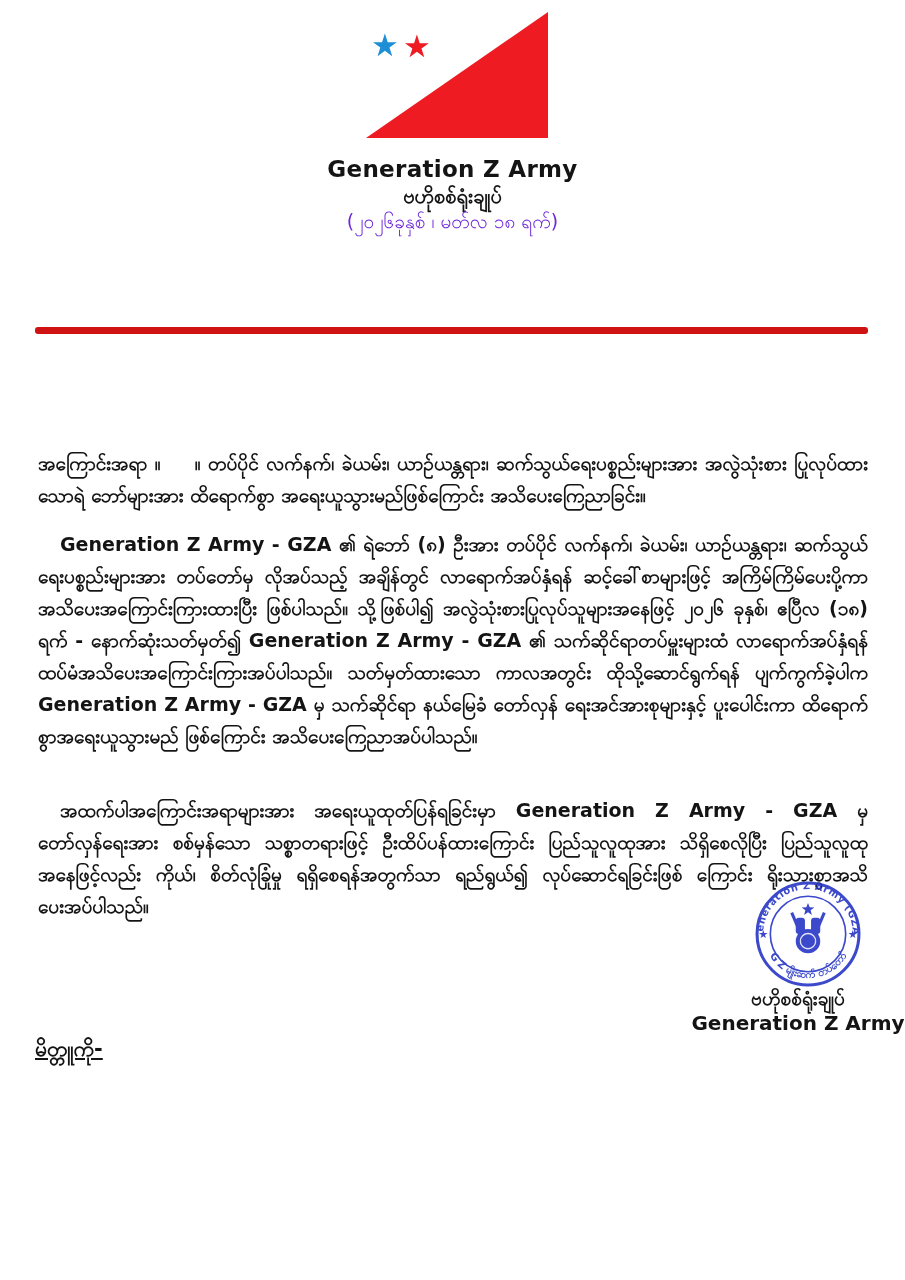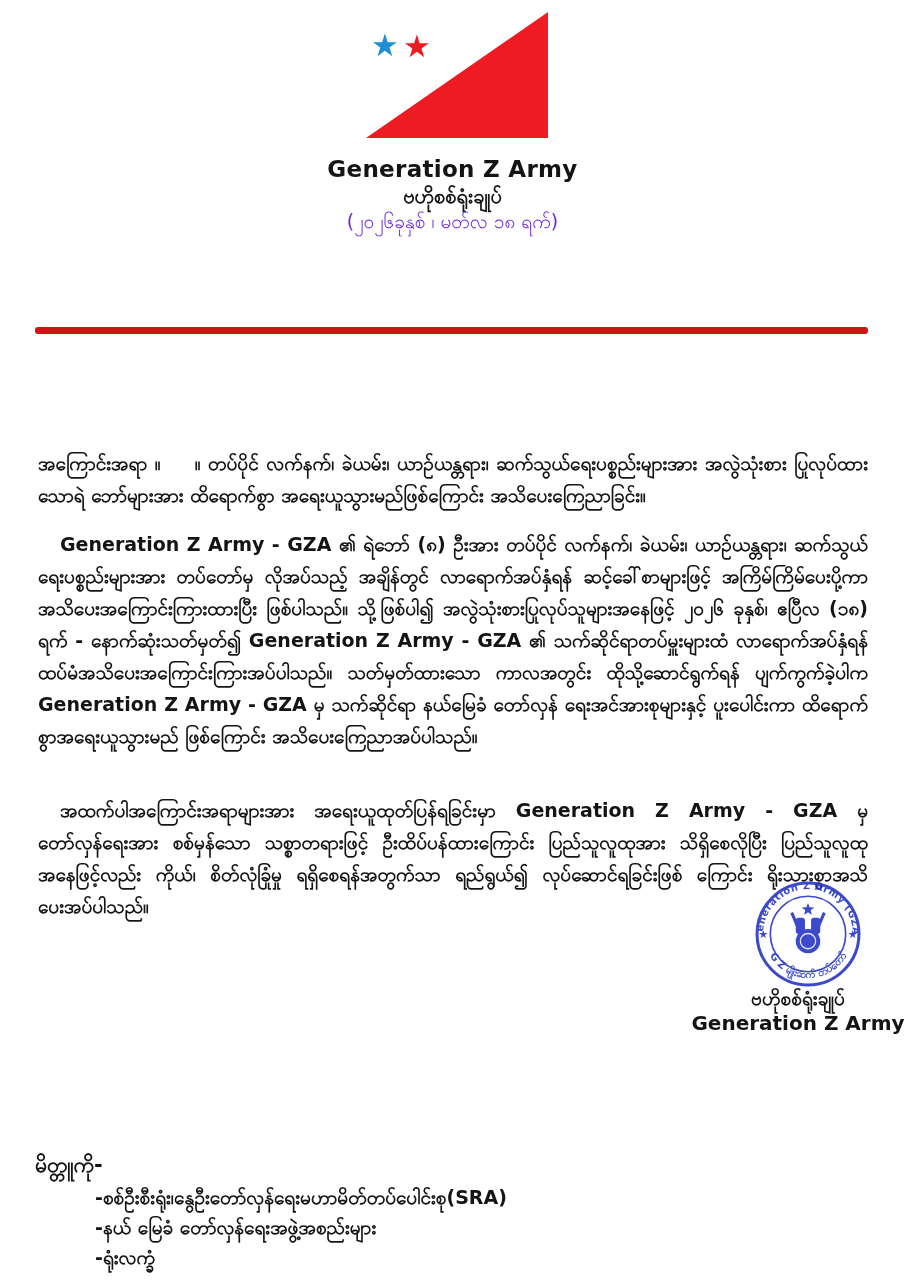--- a/index.html
+++ b/index.html
@@ -26,21 +26,21 @@
   .body-text p.p2 { text-indent:22px; margin-bottom:42px; }
   .body-text p.p3 { text-indent:22px; }
 
   
   .seal { position:absolute; left:754px; top:880px; width:108px; height:108px; opacity:0.92; }
   .seal-caption { position:absolute; left:690px; top:986px; width:216px; text-align:center; }
   .seal-caption .c-my { font-size:19px; font-weight:700; height:25px; line-height:25px; }
   .seal-caption .c-en { font-size:20px; font-weight:700; height:25px; line-height:25px; }
 
   
-  .footer { position:absolute; left:35px; top:1148px; width:700px; }
+  .footer { position:absolute; left:35px; top:1032px; width:700px;text-decoration:underline; }
   .footer .f-label { font-size:21px; font-weight:700; height:34px; line-height:34px; }
   .footer .f-items { margin-left:60px; font-size:19px; font-weight:700; line-height:30px; }
   .footer .f-items div { height:30px; }
 </style>
 </head>
 <body>
 
 <div class="page">
 
   <div class="flag">
@@ -91,20 +91,15 @@
     </svg>
   </div>
 
   <div class="seal-caption">
     <div class="c-my">ဗဟိုစစ်ရုံးချုပ်</div>
     <div class="c-en">Generation Z Army</div>
   </div>
 
   <div class="footer">
     <div class="f-label">မိတ္တူကို-</div>
-    <div class="f-items">
-      <div>-စစ်ဦးစီးရုံး၊နွေဦးတော်လှန်ရေးမဟာမိတ်တပ်ပေါင်းစု(SRA)</div>
-      <div>-နယ် မြေခံ တော်လှန်ရေးအဖွဲ့အစည်းများ</div>
-      <div>-ရုံးလက္ခံ</div>
-    </div>
   </div>
 
 </div>
 
 </body></html>

